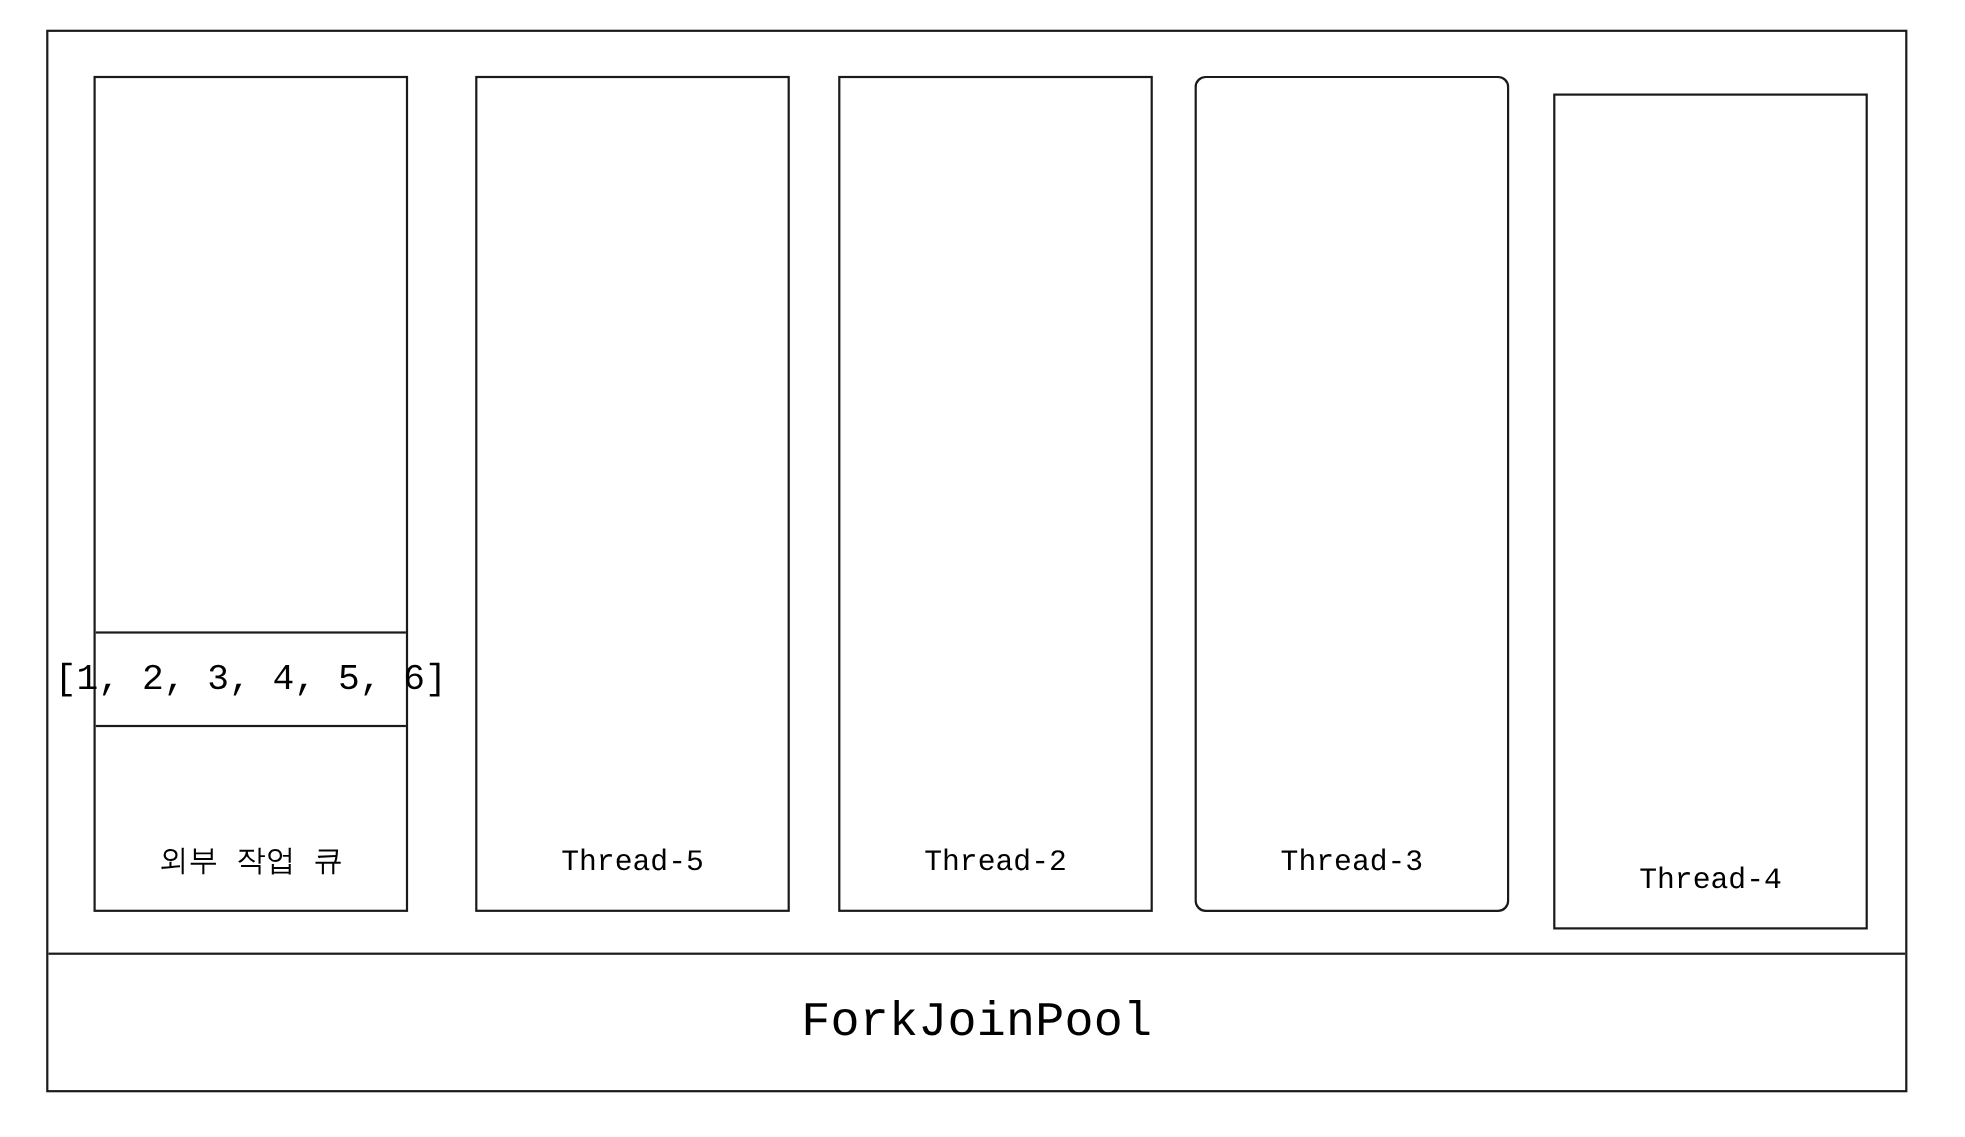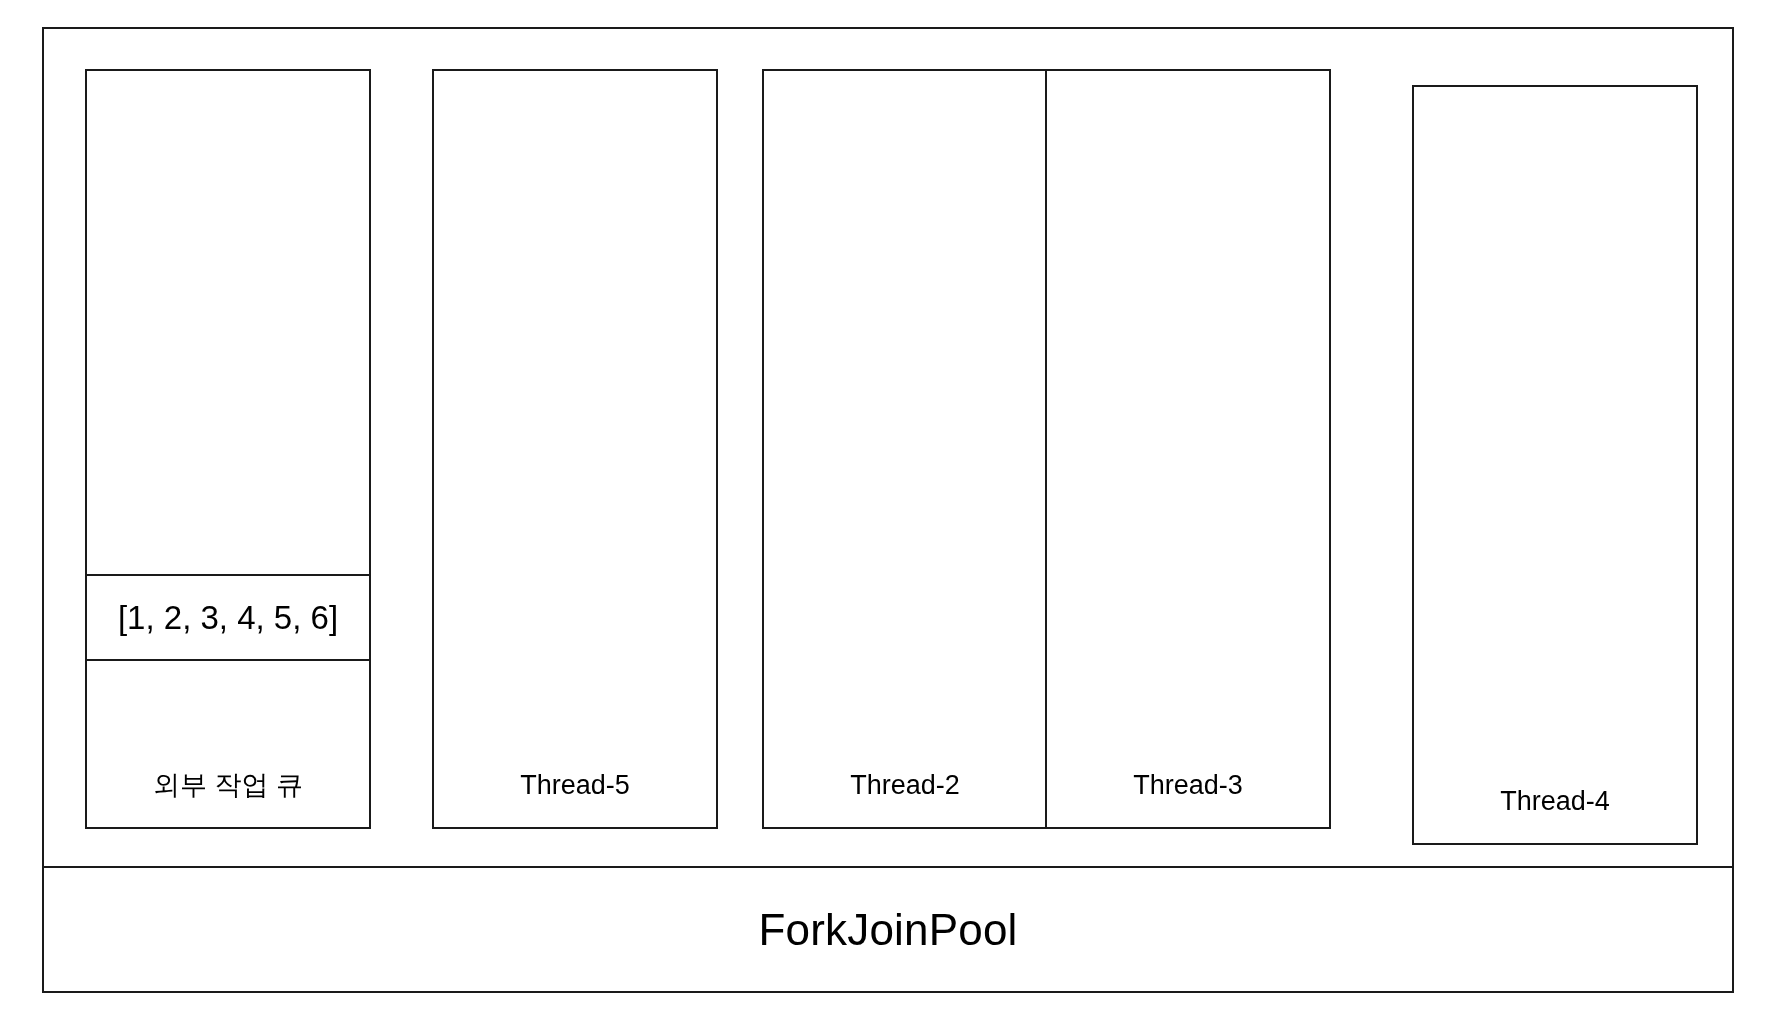--- a/index.html
+++ b/index.html
@@ -15,20 +15,21 @@
     overflow: hidden;
   }
 
   
   #pool-diagram {
     position: absolute;
     left: 0;
     top: 0;
     width: 1786px;
     height: 862px;
+    font-family: Liberation Mono, monospace;
   }
 
   .pool-frame {
     position: absolute;
     left: 42px;
     top: 27px;
     width: 1692px;
     height: 966px;
     border: 2px solid #1a1a1a;
     box-sizing: border-box;
@@ -126,21 +127,21 @@
     white-space: nowrap;
   }
 
   
   .thread-column {
     width: 286px;
   }
 
   .thread-col-1 { left: 388px; }
   .thread-col-2 { left: 718px; padding-left: 31px; }
-  .thread-col-3 { left: 1001px; }
+  .thread-col-3 { left: 1042px; border-radius: 10px; }
   .thread-col-4 { left: 1368px; margin-top: 16px; }
 </style>
 </head>
 <body>
 
 <div id="pool-diagram">
 
   <div class="pool-frame">
 
     <div class="pool-upper">

